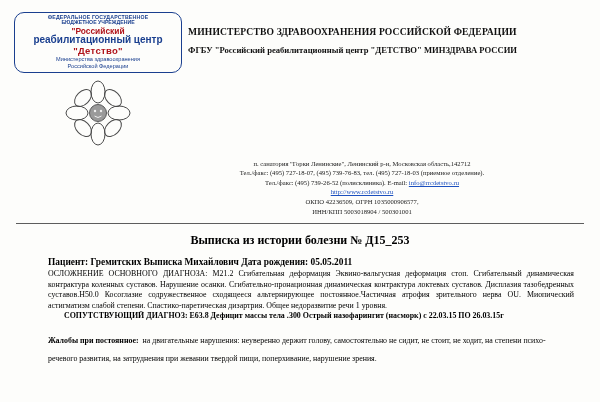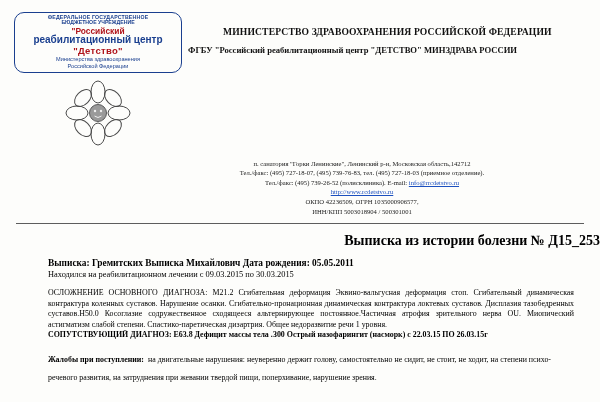--- a/index.html
+++ b/index.html
@@ -91,21 +91,20 @@
     padding-left: 6px;
     padding-top: 14px;
   }
   .ministry {
     font-family: "Liberation Serif", serif;
     font-weight: bold;
     font-size: 9.6px;
     letter-spacing: .15px;
     color: #111;
     margin-bottom: 8px;
-    margin-left: 35px;
   }
   .center-name {
     font-family: "Liberation Serif", serif;
     font-weight: bold;
     font-size: 8.6px;
     color: #111;
   }
 
   
   .contacts {
@@ -124,24 +123,24 @@
   }
 
   .hr {
     border: 0;
     border-top: 1px solid #5d5d5d;
     margin: 7px 16px 0 16px;
   }
 
   
   .doc-title {
-    text-align: right;
-    font-family: "Liberation Serif", serif;
-    font-weight: bold;
-    font-size: 14px;
+    text-align: center;
+    font-family: "Liberation Serif", serif;
+    font-weight: bold;
+    font-size: 12px;
     margin-top: 9px;
   }
 
   
   .body {
     padding: 0 26px 0 48px;
     margin-top: 9px;
   }
   .patient-line {
     font-size: 9.4px;
@@ -229,30 +228,29 @@
     <div class="line">ИНН/КПП 5003018904 / 500301001</div>
   </div>
 
   <hr class="hr">
 
   <div class="doc-title">Выписка из истории болезни № Д15_253</div>
 
   <div class="body">
 
     <div class="patient-line">
-      <span class="lbl">Выписка:</span>
+      <span class="lbl">Пациент:</span>
       <span>Гремитских Выписка Михайлович</span>
       <span>Дата рождения:</span>
       <span>05.05.2011</span>
     </div>
 
-    <div class="treat-line">Находился на реабилитационном лечении с 09.03.2015 по 30.03.2015</div>
 
     <div class="para">ОСЛОЖНЕНИЕ ОСНОВНОГО ДИАГНОЗА: M21.2 Сгибательная деформация Эквино-вальгусная деформация стоп. Сгибательный динамическая контрактура коленных суставов. Нарушение осанки. Сгибательно-пронационная динамическая контрактура локтевых суставов. Дисплазия тазобедренных суставов.H50.0 Косоглазие содружественное сходящееся альтернирующее постоянное.Частичная атрофия зрительного нерва OU. Миопический астигматизм слабой степени. Спастико-паретическая дизартрия. Общее недоразвитие речи 1 уровня.</div>
-    <div class="para" style="font-weight:bold;">СОПУТСТВУЮЩИЙ ДИАГНОЗ: E63.8 Дефицит массы тела .З00 Острый назофарингит (насморк) с 22.03.15 ПО 26.03.15г</div>
+    <div class="para" style="font-weight:bold;margin-left:16px;">СОПУТСТВУЮЩИЙ ДИАГНОЗ: E63.8 Дефицит массы тела .З00 Острый назофарингит (насморк) с 22.03.15 ПО 26.03.15г</div>
 
     <div class="spaced">
-      <span class="inline-bold" style="font-size:7.9px;">Жалобы при поступлении:</span>
+      <span class="inline-bold" style="font-size:7.9px;">Жалобы при постоянное:</span>
       <span class="para">на двигательные нарушения: неуверенно держит голову, самостоятельно не сидит, не стоит, не ходит, на степени психо-речевого развития, на затруднения при жевании твердой пищи, поперхивание, нарушение зрения.</span>
     </div>
 
   </div>
 </div>
 
 </body></html>

